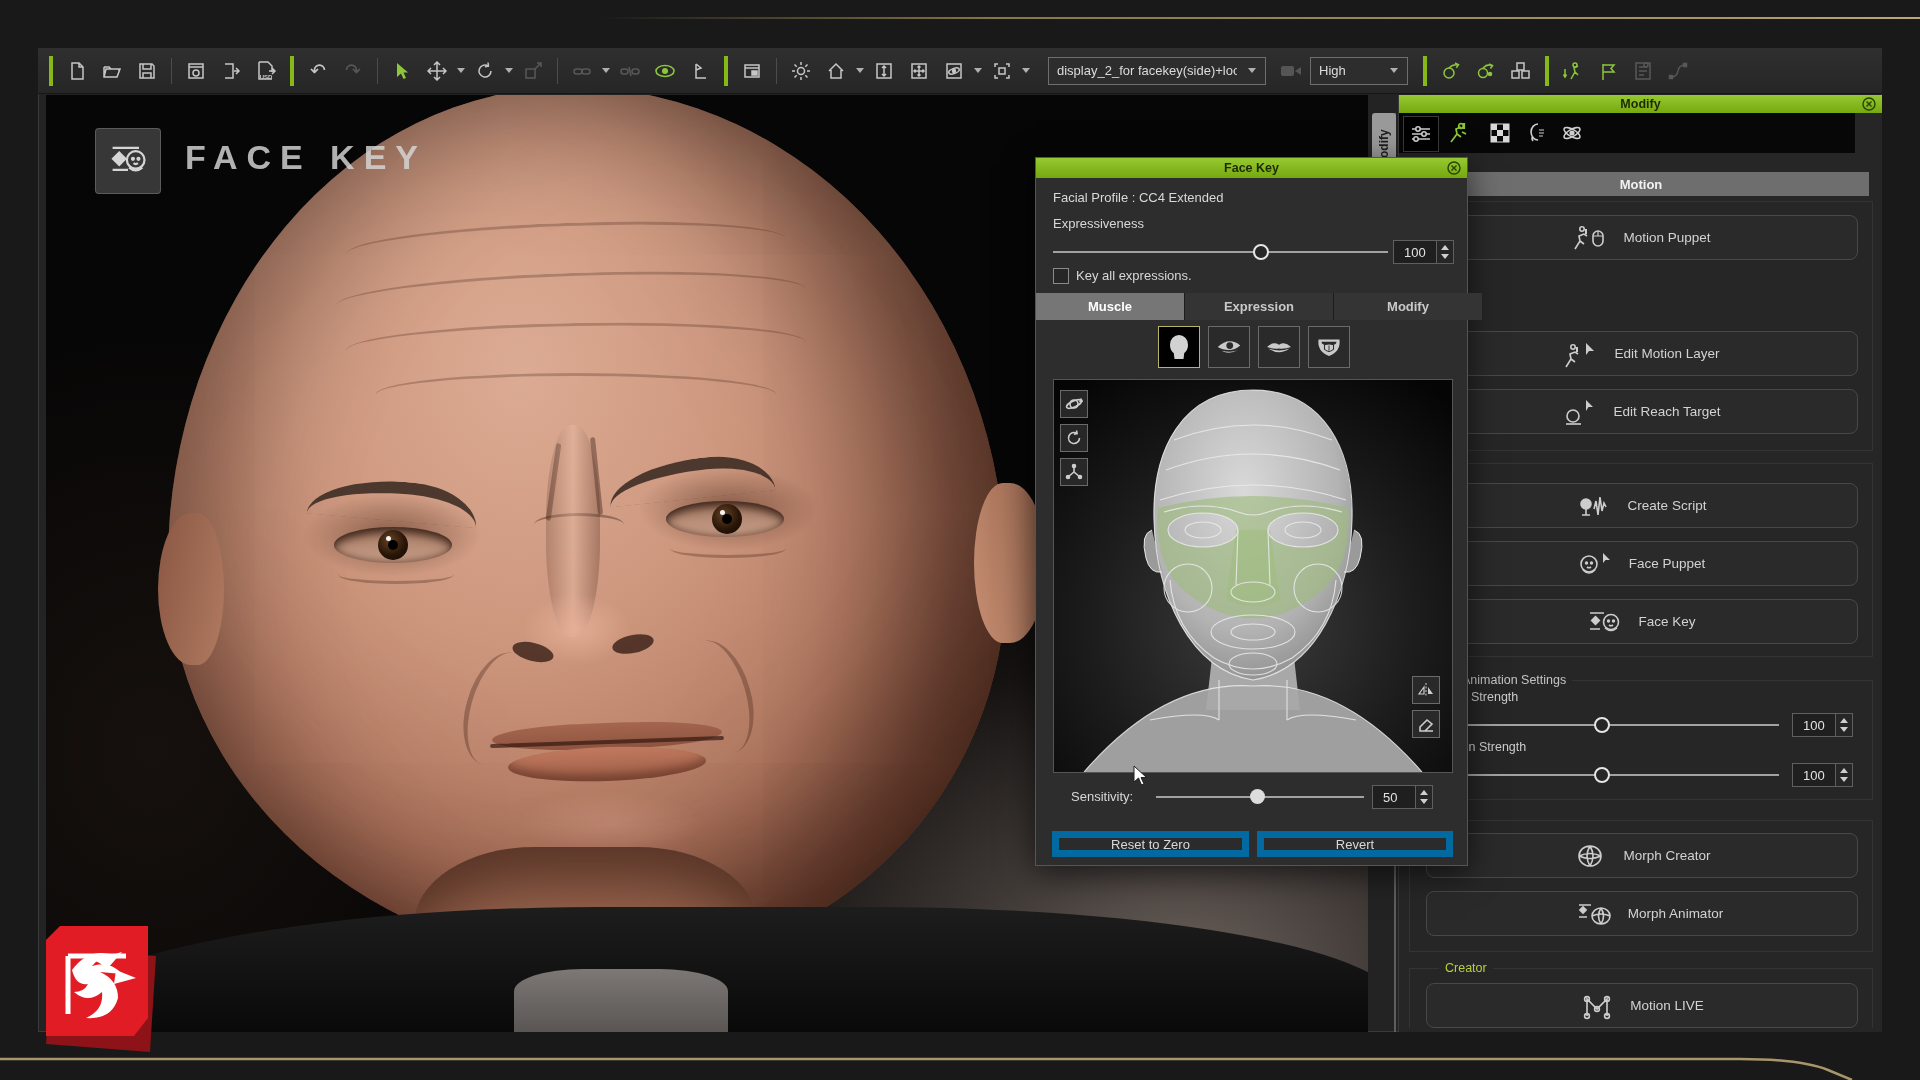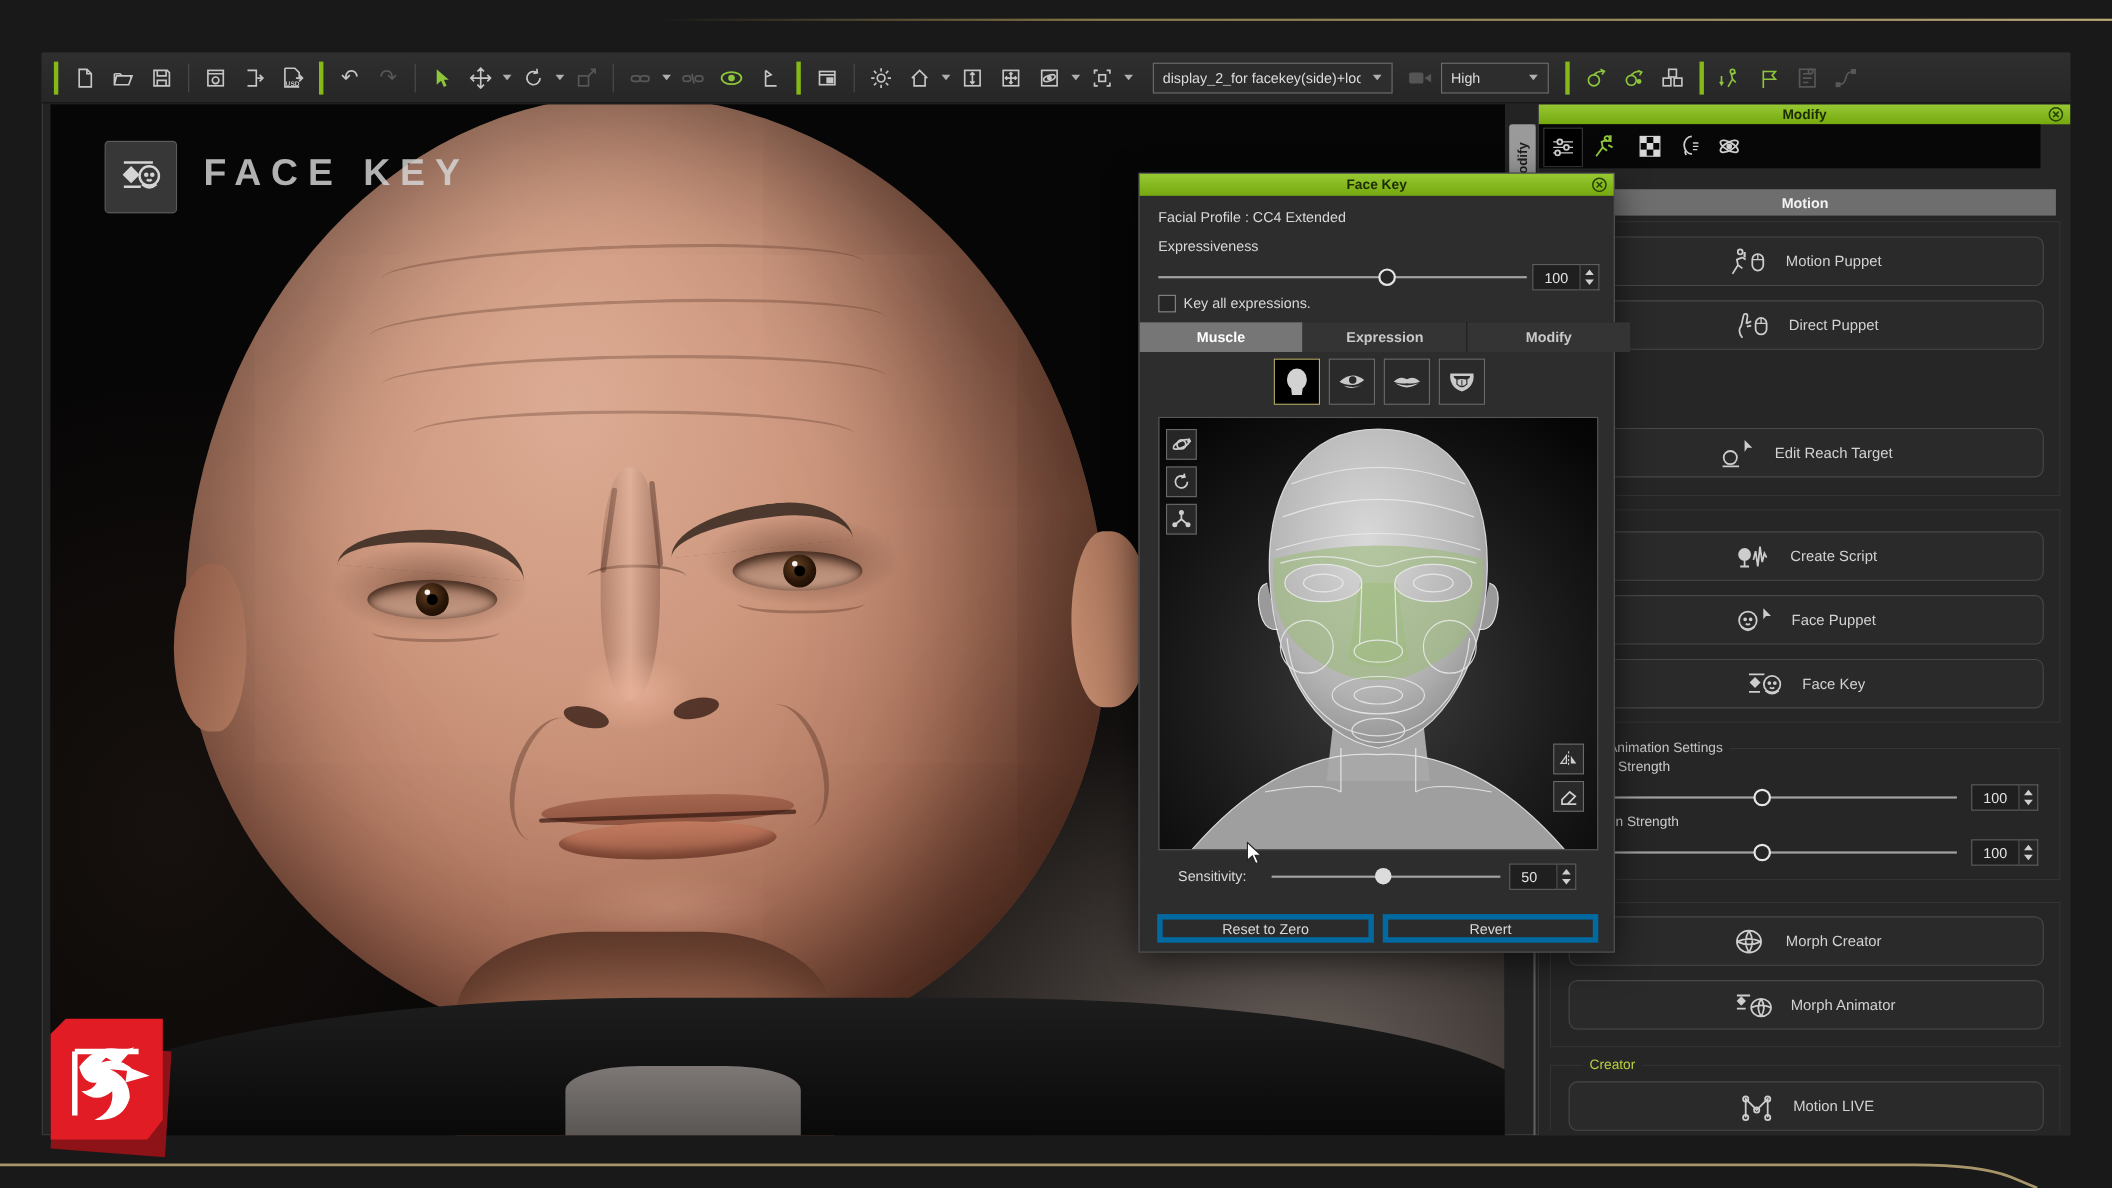--- a/index.html
+++ b/index.html
@@ -82,21 +82,21 @@
   .dlabel{position:absolute;font-size:13px;color:#d8d8d8;}
   .cb{position:absolute;width:14px;height:14px;border:1px solid #8a8a8a;background:#262626;}
   .fk-tabs{position:absolute;left:0px;top:135px;width:446px;height:27px;display:flex;background:#222;}
   .fk-tab{flex:1;display:flex;align-items:center;justify-content:center;font-size:13px;color:#c9c9c9;background:#343434;border-right:1px solid #1c1c1c;font-weight:bold;}
   .fk-tab:last-child{border-right:none;}
   .fk-tab.active{background:#767676;color:#fff;}
   .part-ic{position:absolute;top:168px;width:42px;height:42px;background:#2a2a2a;border:1px solid #6a6a6a;display:flex;align-items:center;justify-content:center;box-sizing:border-box;}
   .part-ic.sel{background:#000;border:1px solid #b9b26a;}
   .diag{position:absolute;left:17px;top:221px;width:400px;height:394px;border:1px solid #555;box-sizing:border-box;overflow:hidden;}
   .mini-tool{position:absolute;width:28px;height:28px;background:rgba(45,45,45,.85);border:1px solid #6a6a6a;display:flex;align-items:center;justify-content:center;box-sizing:border-box;}
-  .dbtn{position:absolute;height:26px;background:#2b2b2b;border:5px solid #0369a1;color:#d9d9d9;font-size:13px;display:flex;align-items:center;justify-content:center;box-sizing:border-box;}
+  .dbtn{position:absolute;height:26px;background:#2b2b2b;border:7px solid #0369a1;color:#d9d9d9;font-size:13px;display:flex;align-items:center;justify-content:center;box-sizing:border-box;}
 
   .logo{position:absolute;left:38px;top:926px;z-index:60;}
   .cursor{position:absolute;left:1133px;top:765px;z-index:100;}
 </style>
 </head>
 <body>
 
 <div id="stage">
 
   <div class="gold-top"></div>
@@ -446,27 +446,28 @@
     <div class="pbtn" style="top:120px;">
       <svg class="p-ic" width="34" height="30">
           <circle cx="9" cy="6" r="2.2"></circle>
           <path d="M2,26 l5,-8 4,3 M7,18 l-1,-5 5,-2 M11,11 l3,2"></path>
           <path d="M13,6 v5" stroke-width="2"></path>
           <rect x="20" y="8" width="10" height="15" rx="5"></rect>
           <path d="M25,8 v5 M20,13 h10" stroke-width="1.2"></path>
         </svg>
       <span>Motion Puppet</span>
     </div>
-    <div class="pbtn" style="top:178px;">
-      <svg class="p-ic" width="34" height="30">
-          <path d="M8,26 q-5,-6 -1,-11 l2,-9 a1.8,1.8 0 0 1 3.6,0.4 l-1,7 M12,13 l4,-2 M12,16 l4,-1"></path>
-          <rect x="20" y="8" width="10" height="15" rx="5"></rect>
-          <path d="M25,8 v5 M20,13 h10" stroke-width="1.2"></path>
-        </svg>
-      <span>Direct Puppet</span>
+    <div class="pbtn" style="top:236px;">
+      <svg class="p-ic" width="34" height="30">
+          <circle cx="9" cy="8" r="2.2"></circle>
+          <path d="M2,28 l5,-8 4,3 M7,20 l-1,-5 5,-2 M11,13 l3,2"></path>
+          <path d="M13,8 v5" stroke-width="2"></path>
+          <polygon points="22,16 22,4 30,12 25,12" fill="#cdcdcd" stroke="none"></polygon>
+        </svg>
+      <span>Edit Motion Layer</span>
     </div>
     <div class="pbtn" style="top:294px;">
       <svg class="p-ic" width="34" height="30">
           <circle cx="10" cy="19" r="6"></circle>
           <path d="M3,27 h15"></path>
           <polygon points="23,14 23,3 30,10 25.5,10" fill="#cdcdcd" stroke="none"></polygon>
         </svg>
       <span>Edit Reach Target</span>
     </div>
 

